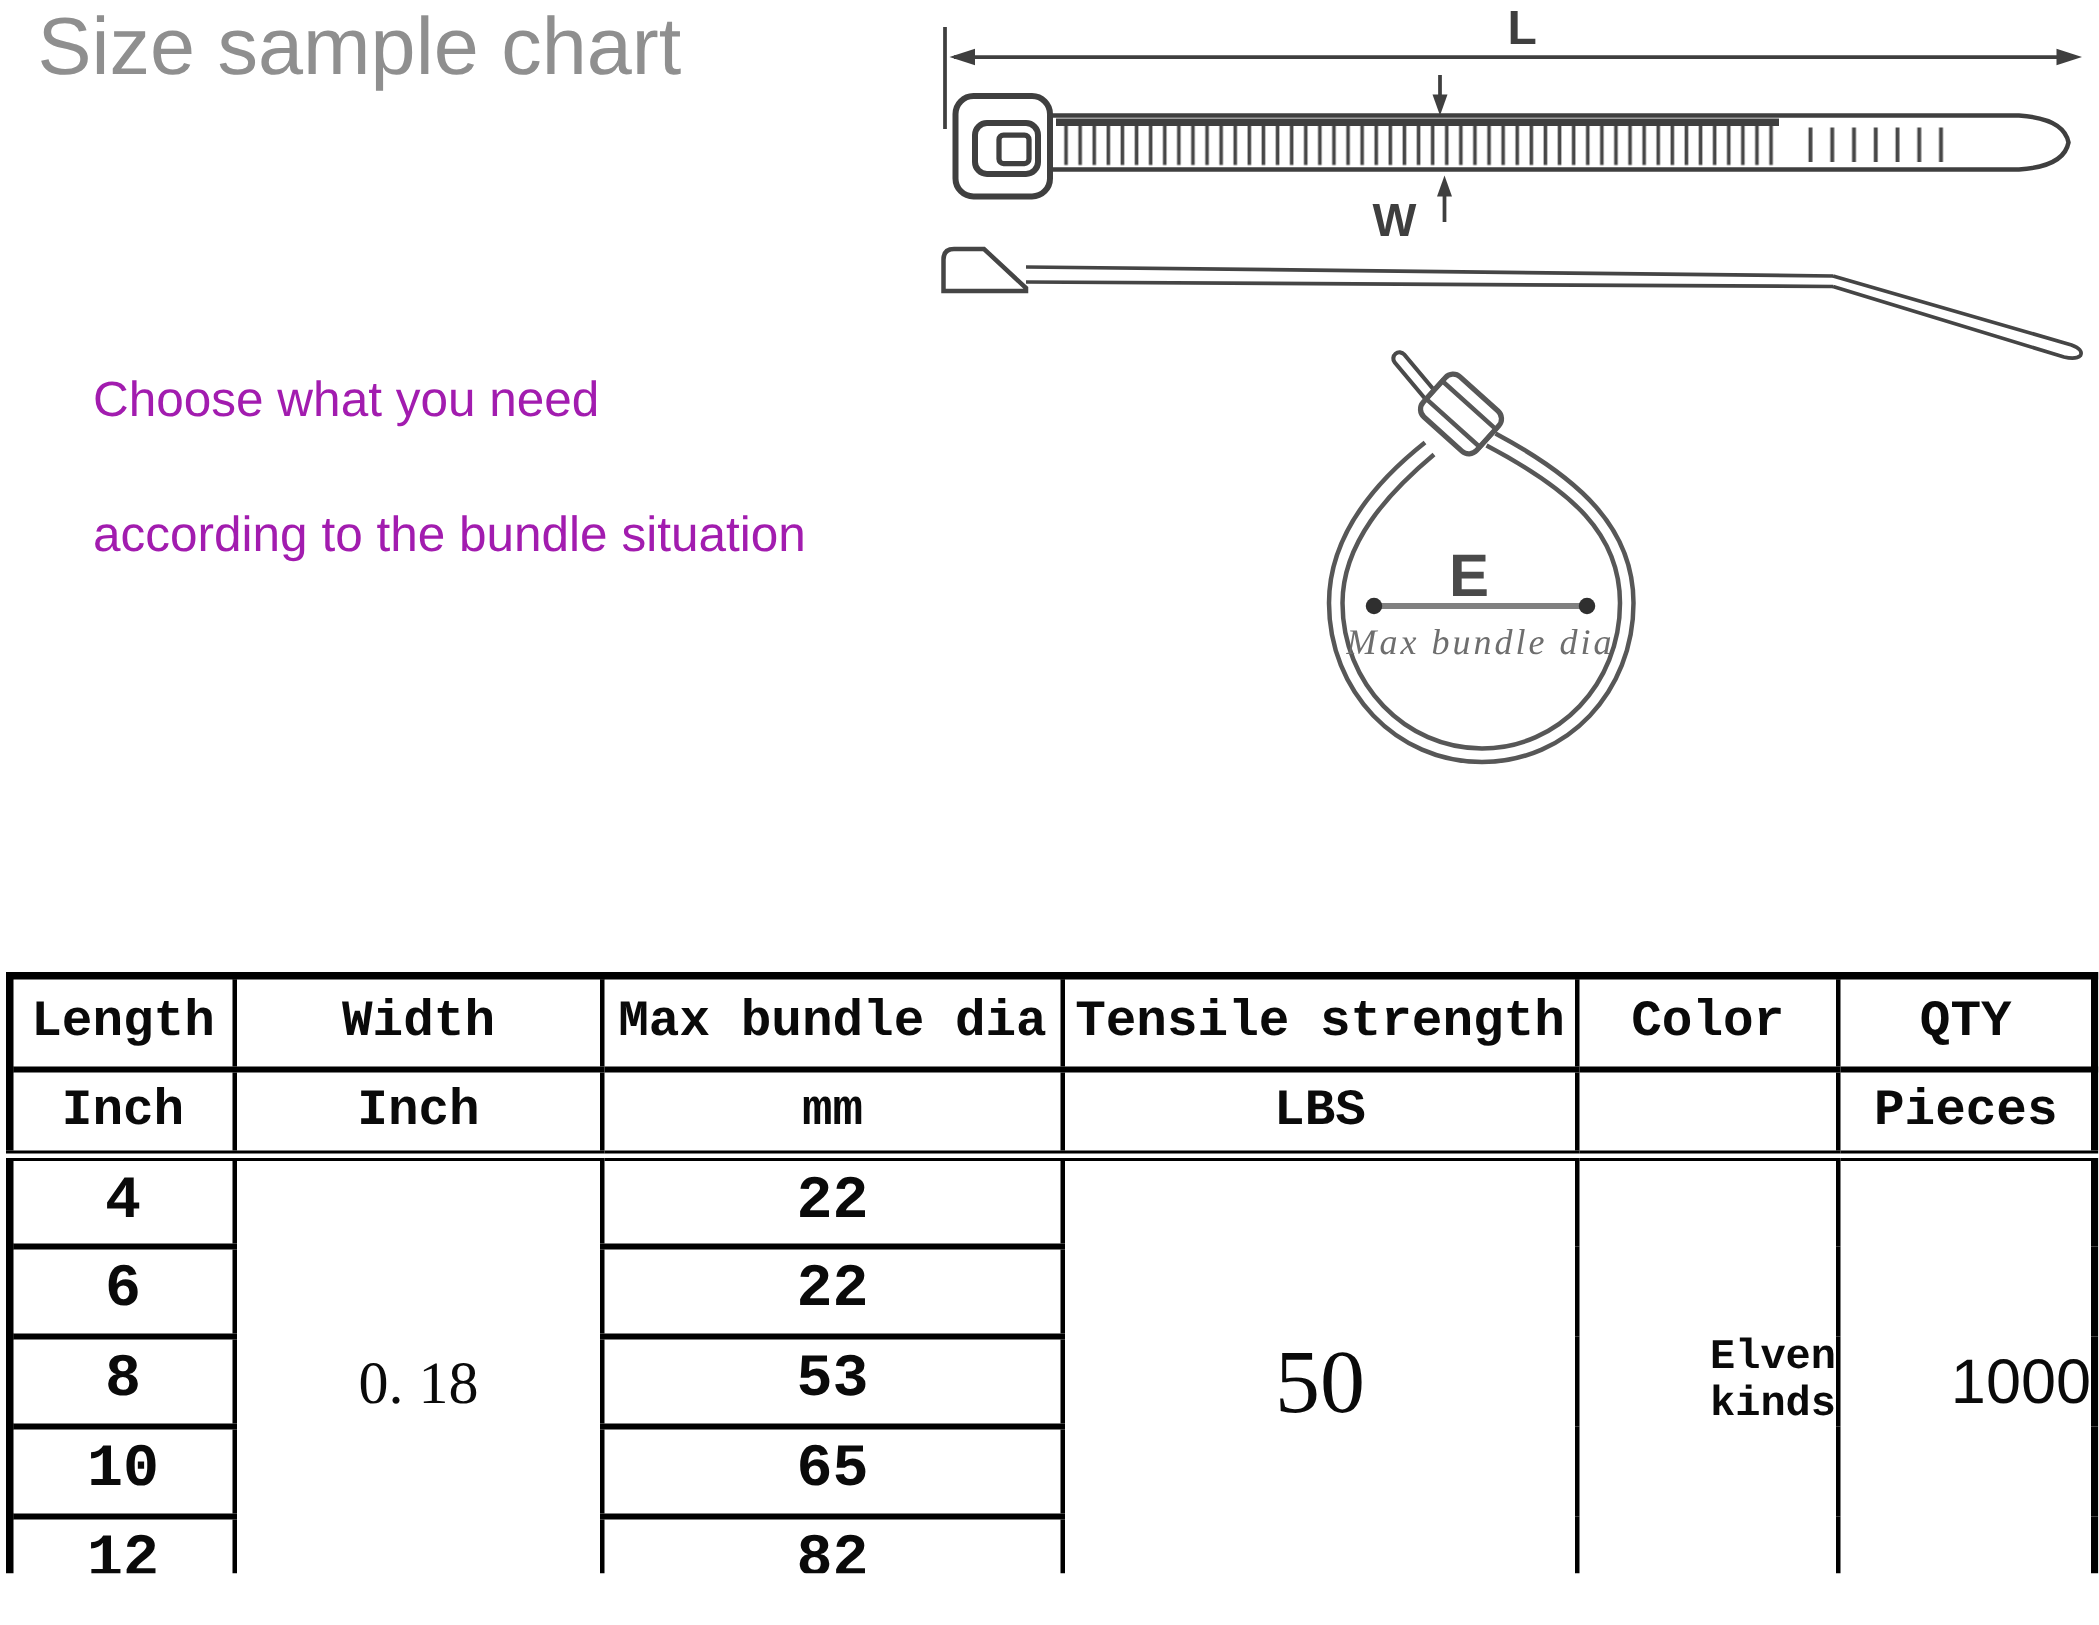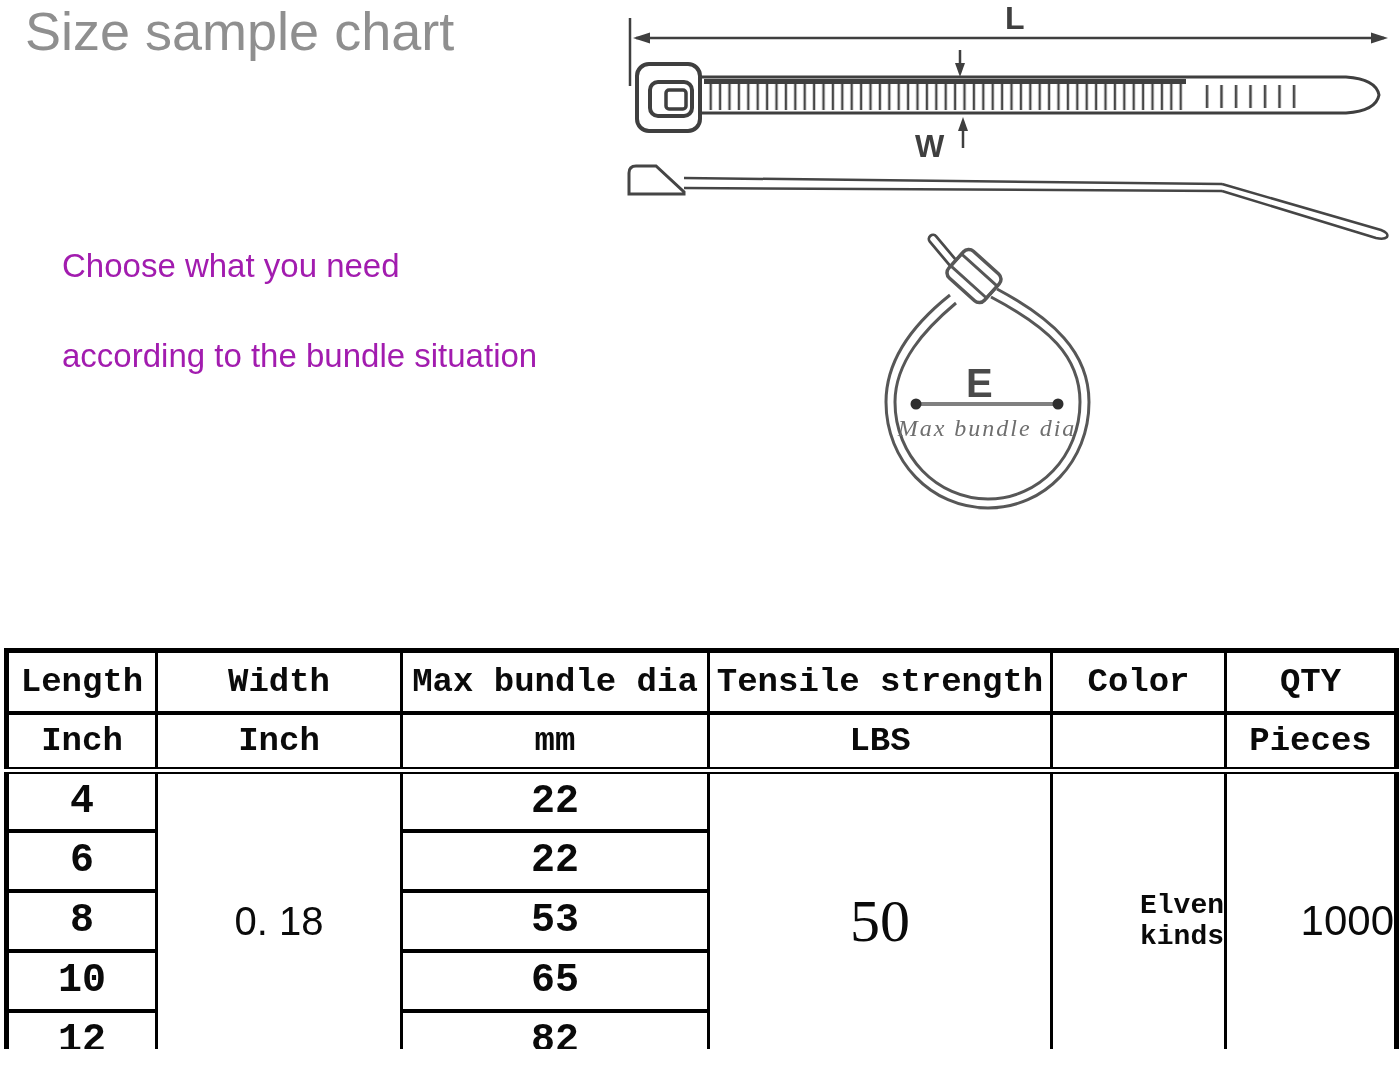--- a/index.html
+++ b/index.html
@@ -59,21 +59,21 @@
   .size-table tr.hrow1{height:62px;}
   .size-table tr.hrow2{height:58px;}
   .size-table tr.hrow2 th{border-bottom:7px double #000;}
   .size-table tbody tr{height:60px;}
   .size-table td.num{
     font-family:"Liberation Mono","DejaVu Sans Mono", monospace;
     font-weight:bold;
     font-size:40px;
   }
   .size-table td.width-cell{
-    font-family:Liberation Sans, sans-serif;
+    font-family:Liberation Serif, serif;
     font-size:40px;
   }
   .size-table td.tensile-cell{
     font-family:"Liberation Serif","DejaVu Serif", serif;
     font-size:60px;
   }
   .size-table td.color-cell{
     font-family:"Liberation Mono","DejaVu Sans Mono", monospace;
     font-weight:bold;
     font-size:28px;

